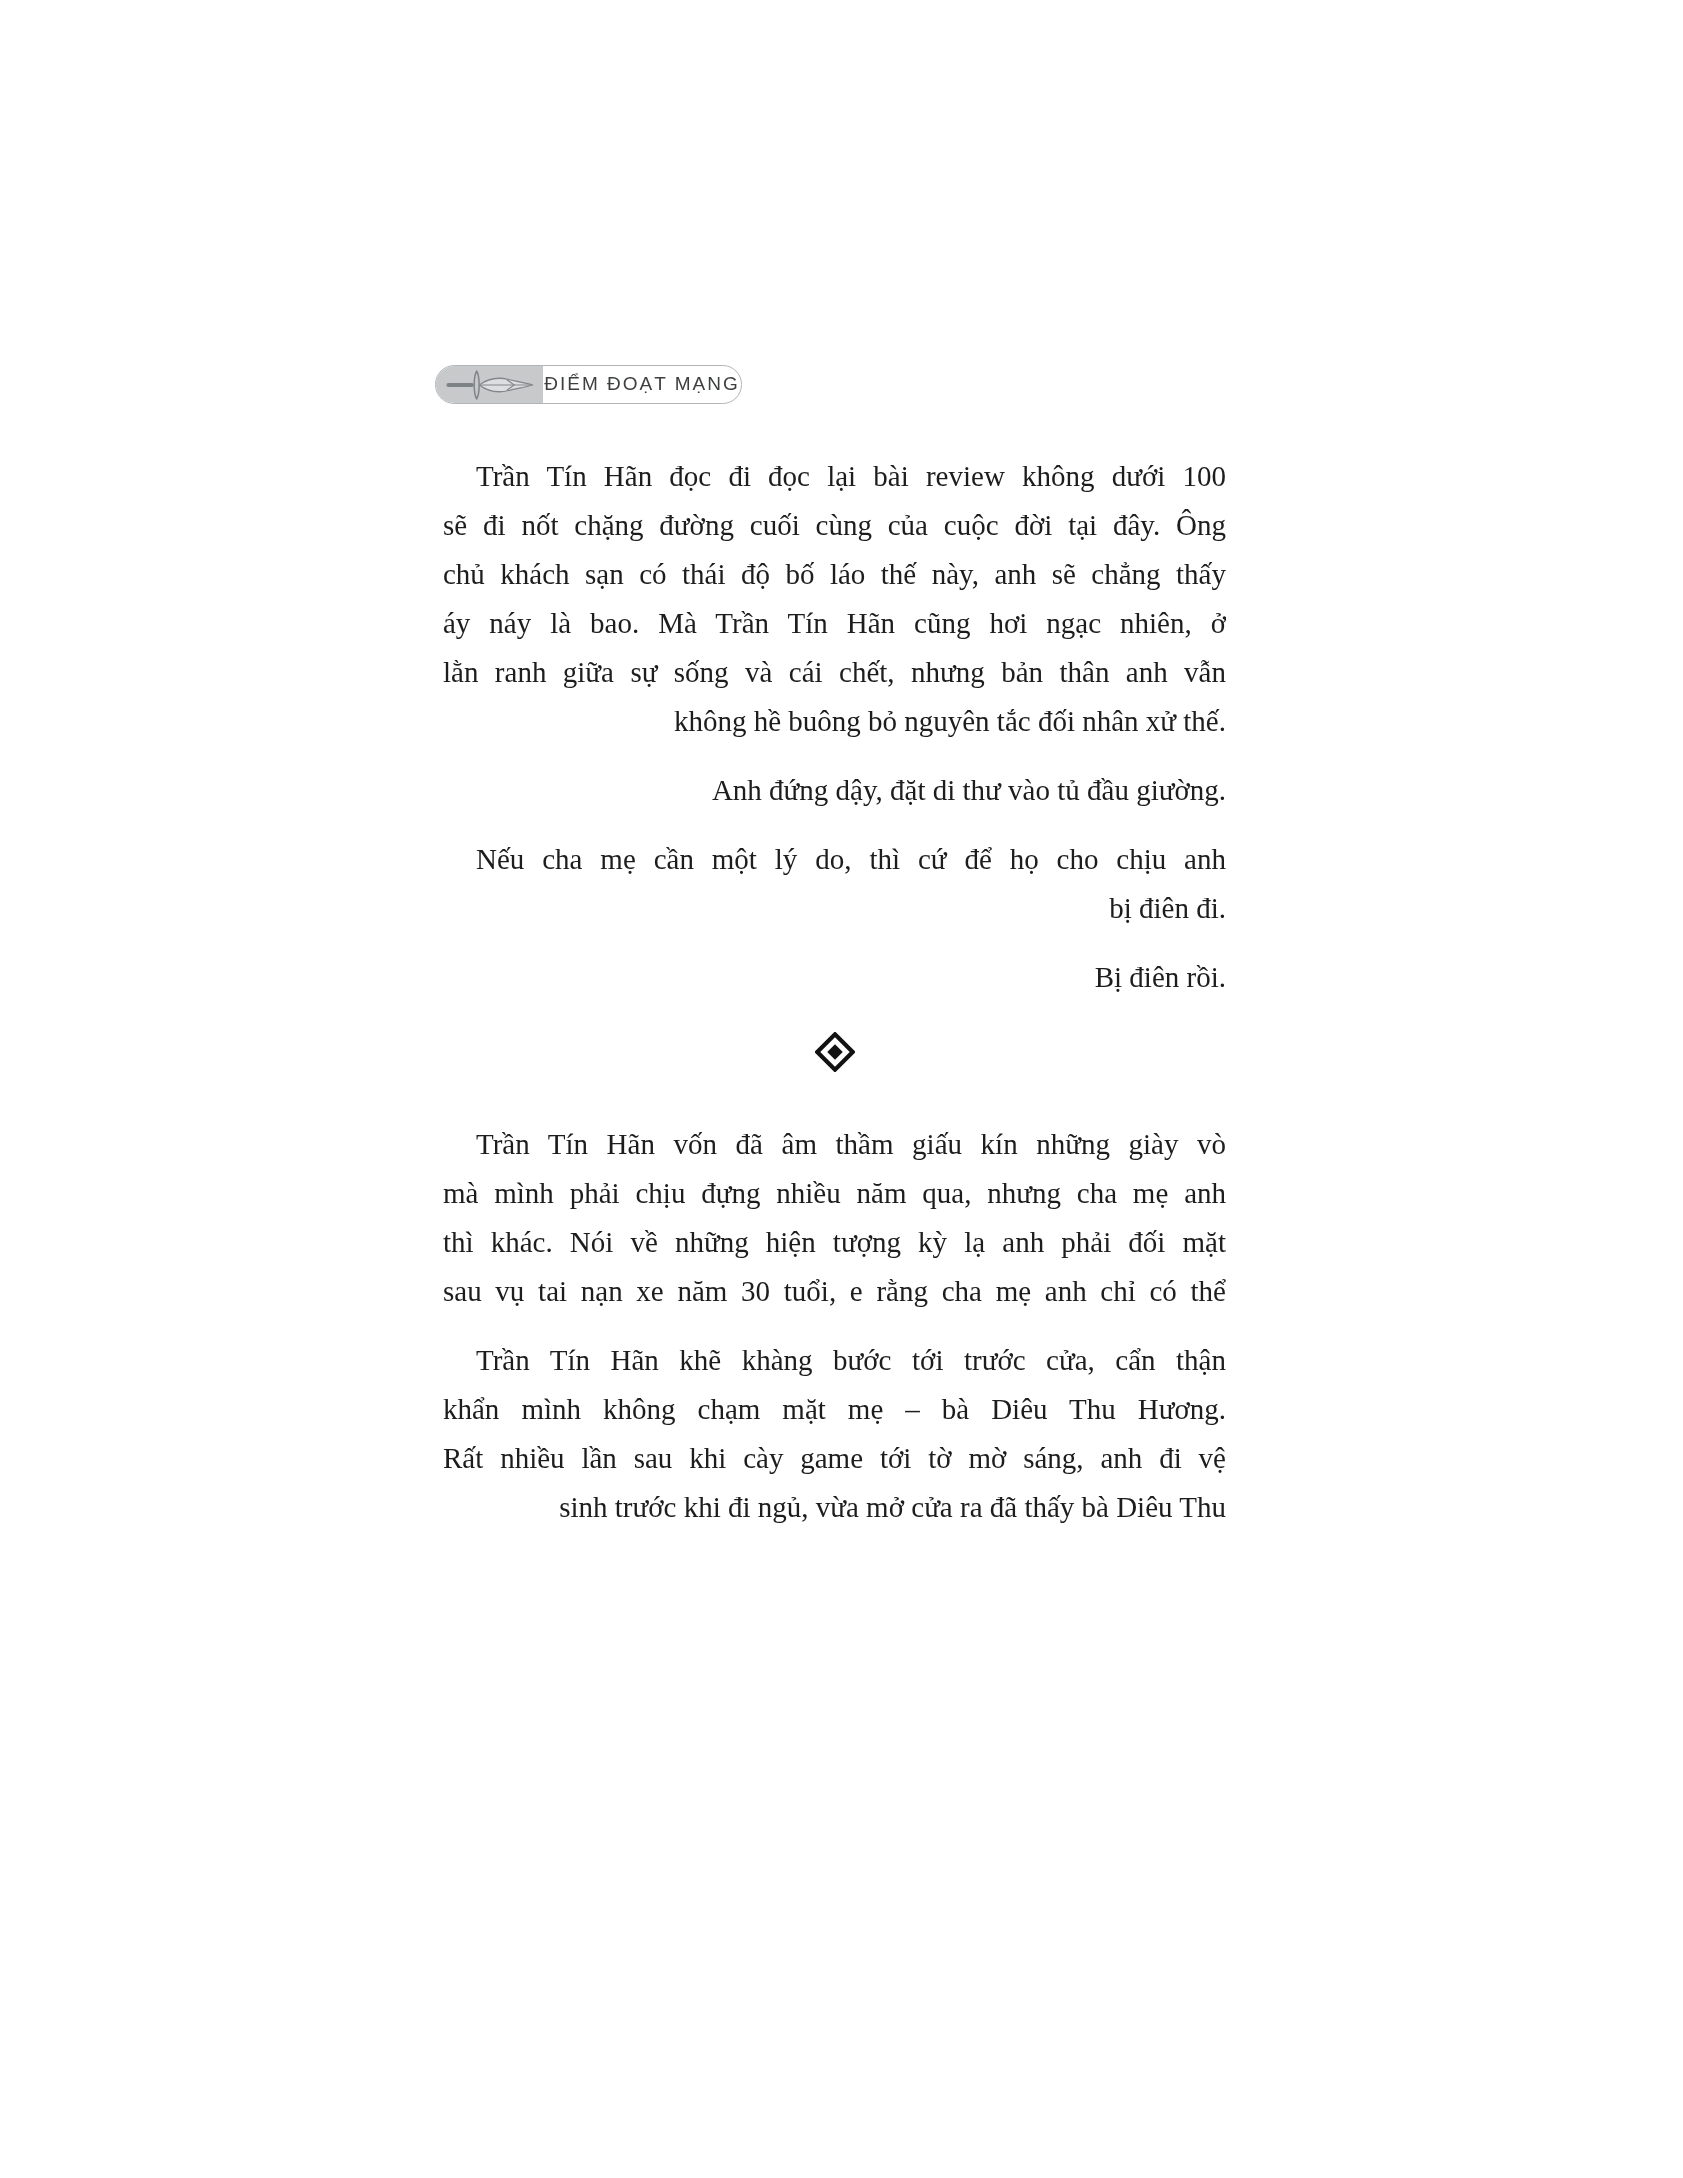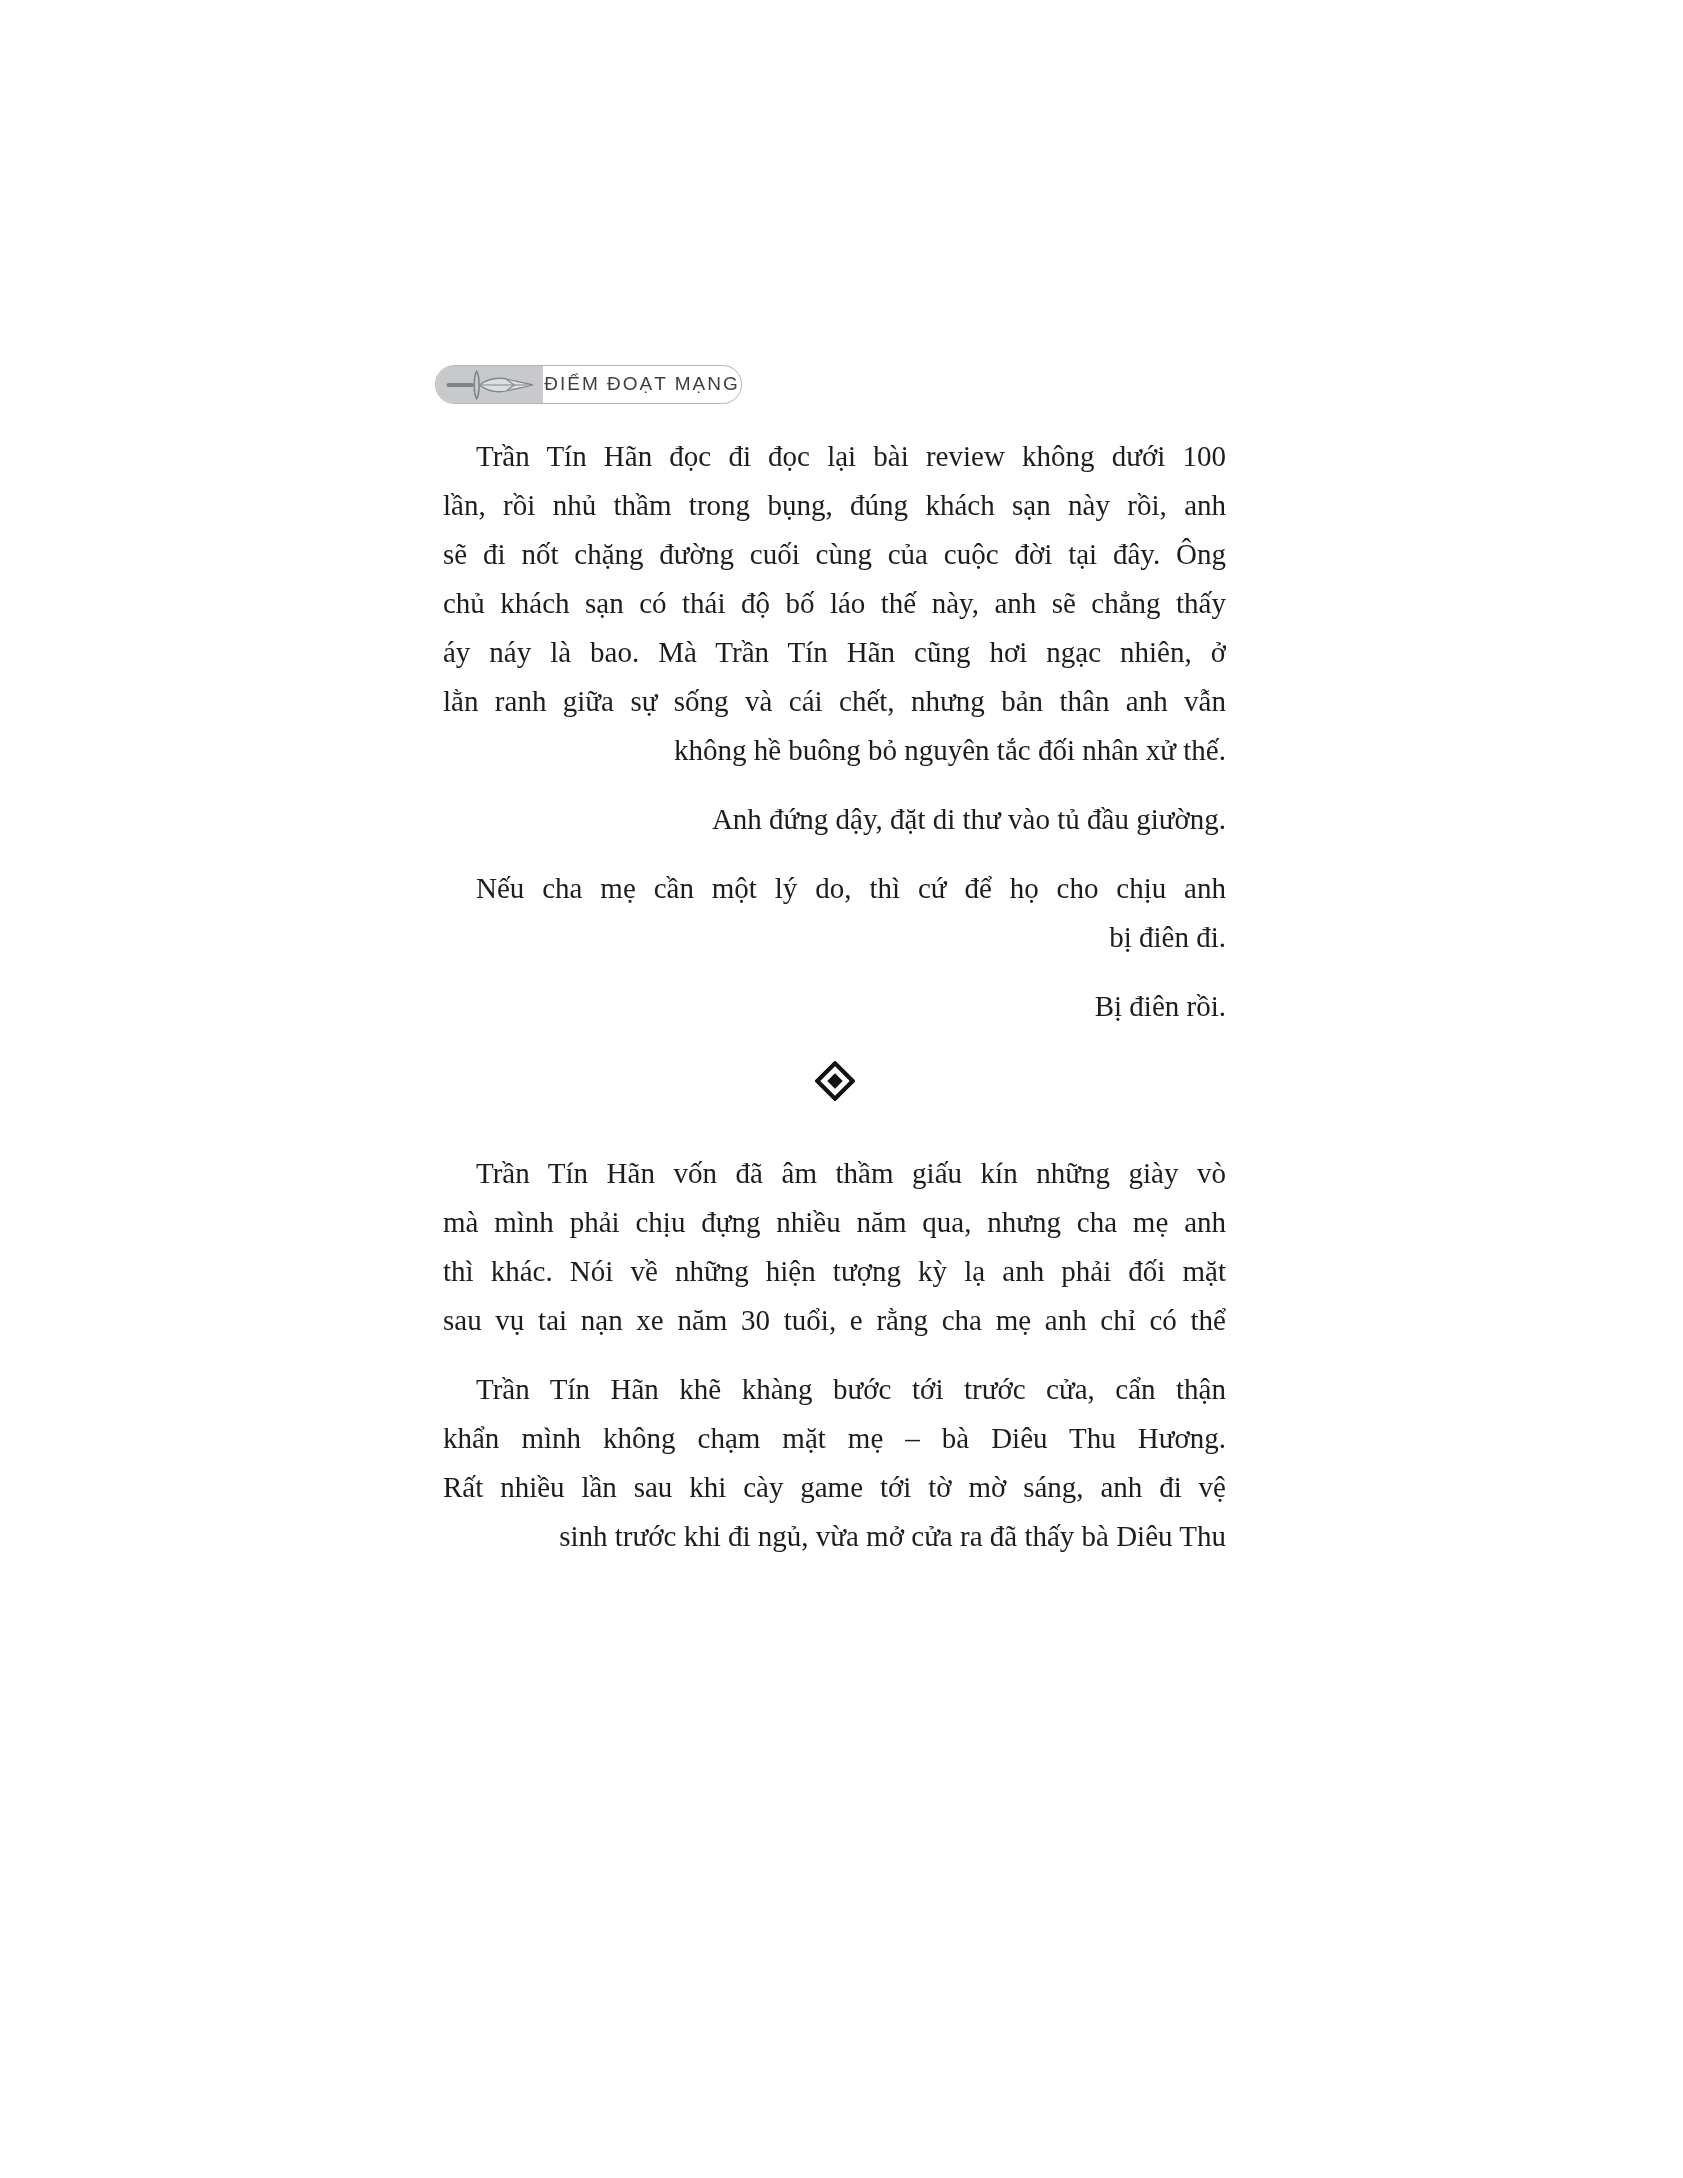--- a/index.html
+++ b/index.html
@@ -40,21 +40,21 @@
     justify-content: center;
     font-family: "Liberation Sans", sans-serif;
     font-size: 19px;
     letter-spacing: 2px;
     color: var(--badge-text, #3c3e3f);
     white-space: nowrap;
     padding-bottom: 1px;
   }
 
   
-  .text-column { position: absolute; left: 443px; top: 432px; width: 783px; }
+  .text-column { position: absolute; left: 443px; top: 452px; width: 783px; }
   .para { margin: 0 0 20px 0; }
   .line {
     font-size: 29px;
     line-height: 49px;
     height: 49px;
     overflow: hidden;
     text-align: right;
   }
   .line.just { text-align: justify; text-align-last: justify; }
   .line.indent { text-indent: 33px; }
@@ -93,21 +93,20 @@
           <path d="M73 13.8 L81 19.5 L73 25.2" fill="none" stroke="#83878a" stroke-width="1.2"></path>
         </svg>
       </div>
       <div class="badge-label">ĐIỂM ĐOẠT MẠNG</div>
     </div>
   </header>
 
   <main class="text-column">
       <div class="para">
         <div class="line just indent">Trần Tín Hãn đọc đi đọc lại bài review không dưới 100</div>
-        <div class="line just">lần, rồi nhủ thầm trong bụng, đúng khách sạn này rồi, anh</div>
         <div class="line just">sẽ đi nốt chặng đường cuối cùng của cuộc đời tại đây. Ông</div>
         <div class="line just">chủ khách sạn có thái độ bố láo thế này, anh sẽ chẳng thấy</div>
         <div class="line just">áy náy là bao. Mà Trần Tín Hãn cũng hơi ngạc nhiên, ở</div>
         <div class="line just">lằn ranh giữa sự sống và cái chết, nhưng bản thân anh vẫn</div>
         <div class="line">không hề buông bỏ nguyên tắc đối nhân xử thế.</div>
       </div>
       <div class="para">
         <div class="line indent">Anh đứng dậy, đặt di thư vào tủ đầu giường.</div>
       </div>
       <div class="para">

